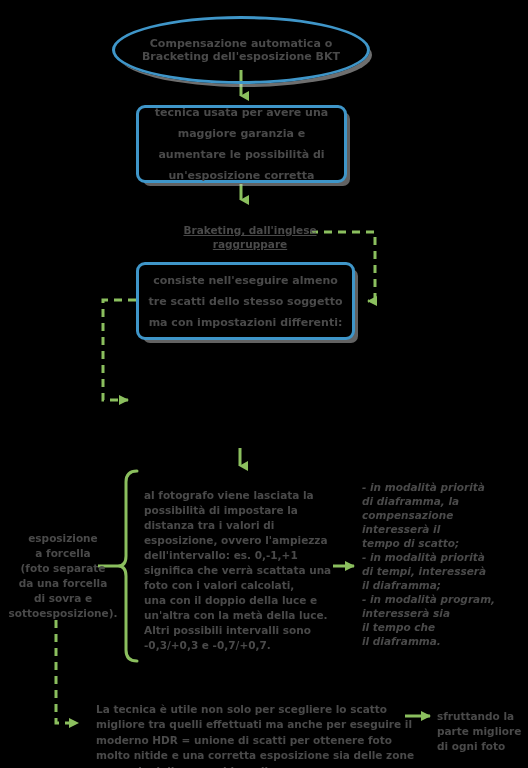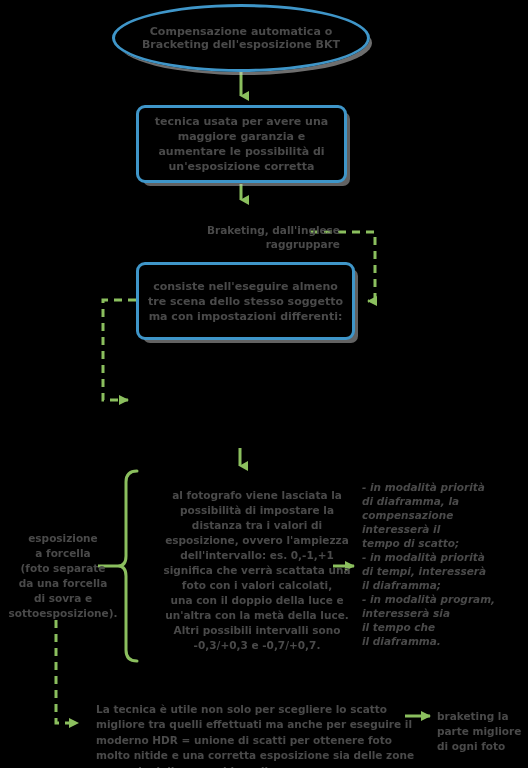--- a/index.html
+++ b/index.html
@@ -22,21 +22,21 @@
     height: 768px;
   }
   .node {
     position: absolute;
     box-sizing: border-box;
   }
 
   
   #ellipse-root {
     left: 112px;
-    top: 4px;
+    top: 16px;
     width: 258px;
     height: 68px;
     border: 3px solid #3f96c9;
     border-radius: 50%;
     box-shadow: 4px 5px 0 -2px rgba(200,200,200,0.55);
   }
   #ellipse-root .txt {
     position: absolute;
     left: 0; right: 0; top: 50%;
     transform: translateY(-50%);
@@ -54,21 +54,21 @@
     background: #000;
     box-shadow: 5px 5px 0 -2px rgba(195,195,195,0.5);
     display: flex;
     align-items: center;
     justify-content: center;
   }
   .bluebox .txt {
     text-align: center;
     font-size: 11px;
     font-weight: bold;
-    line-height: 15px;
+    line-height: 21px;
     color: #4a4a4a;
     padding: 0 6px;
   }
   #box-technique {
     left: 136px;
     top: 105px;
     width: 211px;
     height: 78px;
   }
   #box-consists {
@@ -83,35 +83,35 @@
     font-size: 10.5px;
     font-weight: bold;
     line-height: 14px;
     color: #4a4a4a;
     white-space: pre-line;
   }
   #text-braketing {
     left: 160px;
     top: 209px;
     width: 180px;
-    text-align: right;
+    text-align: center;
+    text-decoration: underline;
   }
   #text-steps {
     left: 141px;
     top: 360px;
     width: 230px;
     text-align: left;
   }
   #text-photographer {
     left: 144px;
     top: 473px;
     width: 200px;
-    text-align: center;
+    text-align: left;
     line-height: 15px;
-    margin-left: 13px;
   }
   #text-modes {
     left: 362px;
     top: 466px;
     width: 160px;
     text-align: left;
     line-height: 14px;
     font-style: italic;
   }
   #text-forcella {
@@ -225,21 +225,21 @@
 di un'esposizione corretta</div>
   </div>
 
   <div class="node plaintext" id="text-braketing">
     <span>Braketing, dall'inglese
 raggruppare</span>
   </div>
 
   <div class="node bluebox" id="box-consists">
     <div class="txt">consiste nell'eseguire
-almeno tre scena dello stesso
+almeno tre scatti dello stesso
 soggetto ma con impostazioni
 differenti:</div>
   </div>
 
 
   <div class="node plaintext" id="text-photographer">
     <span>al fotografo viene lasciata la
 possibilità di impostare la
 distanza tra i valori di
 esposizione, ovvero l'ampiezza
@@ -278,18 +278,18 @@
 
   <div class="node plaintext" id="text-hdr">
     <span>La tecnica è utile non solo per scegliere lo scatto
 migliore tra quelli effettuati ma anche per eseguire il
 moderno HDR = unione di scatti per ottenere foto
 molto nitide e una corretta esposizione sia delle zone
 scure sia delle zone chiare di una scena</span>
   </div>
 
   <div class="node plaintext" id="text-exploit">
-    <span>braketing la
+    <span>sfruttando la
 parte migliore
 di ogni foto</span>
   </div>
 
 </div>
 
 </body></html>

